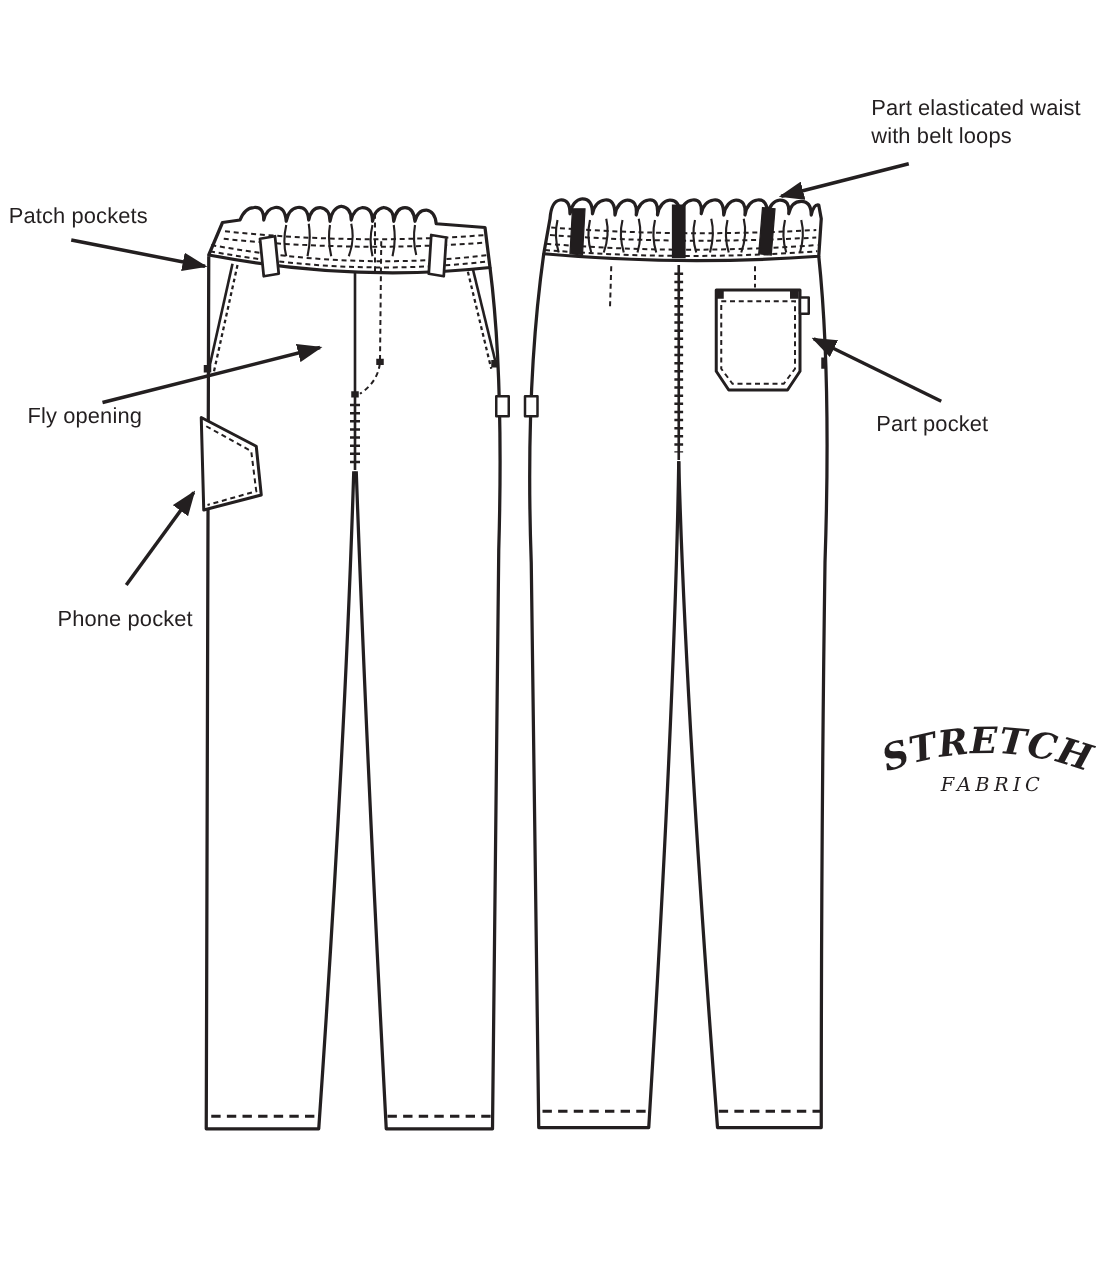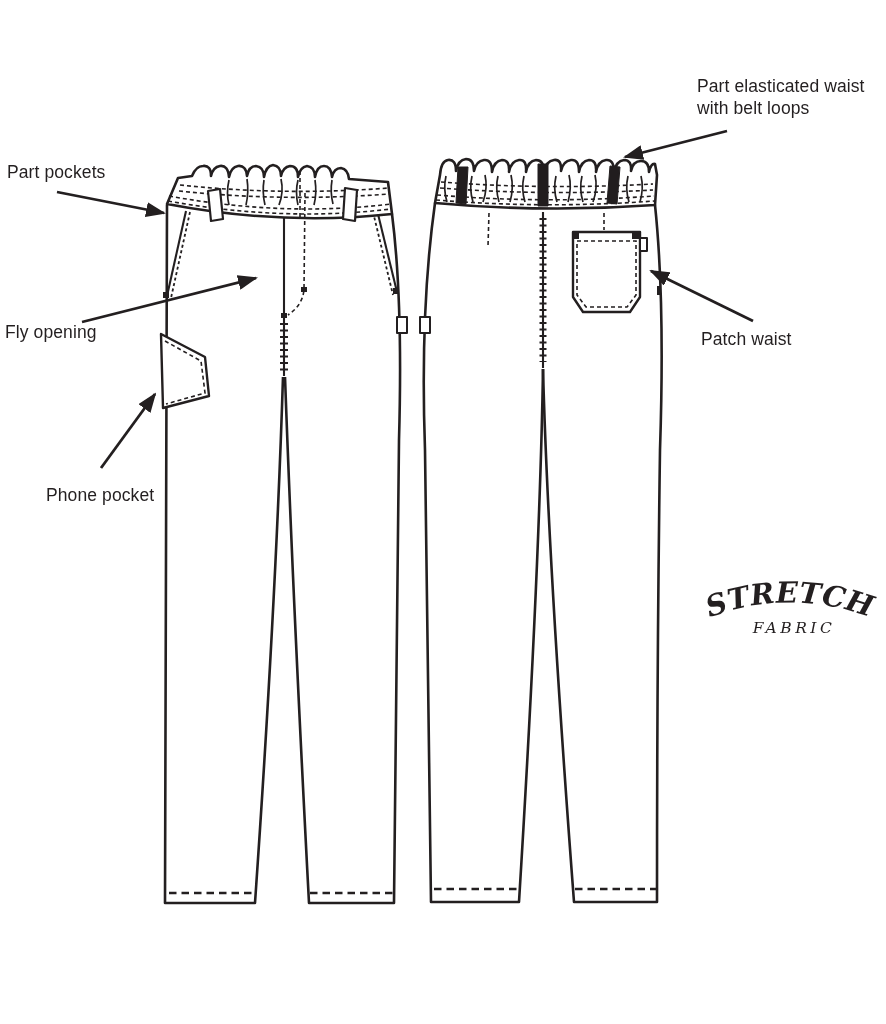--- a/index.html
+++ b/index.html
@@ -169,27 +169,27 @@
       <path class="arrow" marker-end="url(#ah)" d="M57,192 L164,213"></path>
       <path class="arrow" marker-end="url(#ah)" d="M82,322 L256,278"></path>
       <path class="arrow" marker-end="url(#ah)" d="M101,468 L155,394"></path>
       <path class="arrow" marker-end="url(#ah)" d="M753,321 L651,271"></path>
       <path class="arrow" marker-end="url(#ah)" d="M727,131 L625,157"></path>
     </g>
   </svg>
 
   <div class="label" style="left:697px;top:75px;width:178px;">Part elasticated waist with belt loops</div>
 
-  <div class="label" style="left:7px;top:161px;">Part pockets</div>
+  <div class="label" style="left:7px;top:161px;">Patch pockets</div>
 
-  <div class="label" style="left:5px;top:321px;">Fly opening</div>
+  <div class="label" style="left:22px;top:321px;">Fly opening</div>
 
   <div class="label" style="left:46px;top:484px;">Phone pocket</div>
 
-  <div class="label" style="left:701px;top:328px;">Patch waist</div>
+  <div class="label" style="left:701px;top:328px;">Part pocket</div>
 
   <div class="logo">
     <svg width="176" height="64" viewBox="0 0 176 64">
       <path id="logo-arc" d="M6,44 Q88,13 170,44" fill="none" stroke="none"></path>
       <text font-family="DejaVu Serif, serif" font-style="italic" font-weight="bold" font-size="29" fill="#231f20" letter-spacing="0.5">
         <textPath href="#logo-arc" startOffset="50%" text-anchor="middle">STRETCH</textPath>
       </text>
       <text x="92" y="59" text-anchor="middle" font-family="DejaVu Serif, serif" font-style="italic" font-size="15.5" letter-spacing="3.5" fill="#231f20">FABRIC</text>
     </svg>
   </div>

